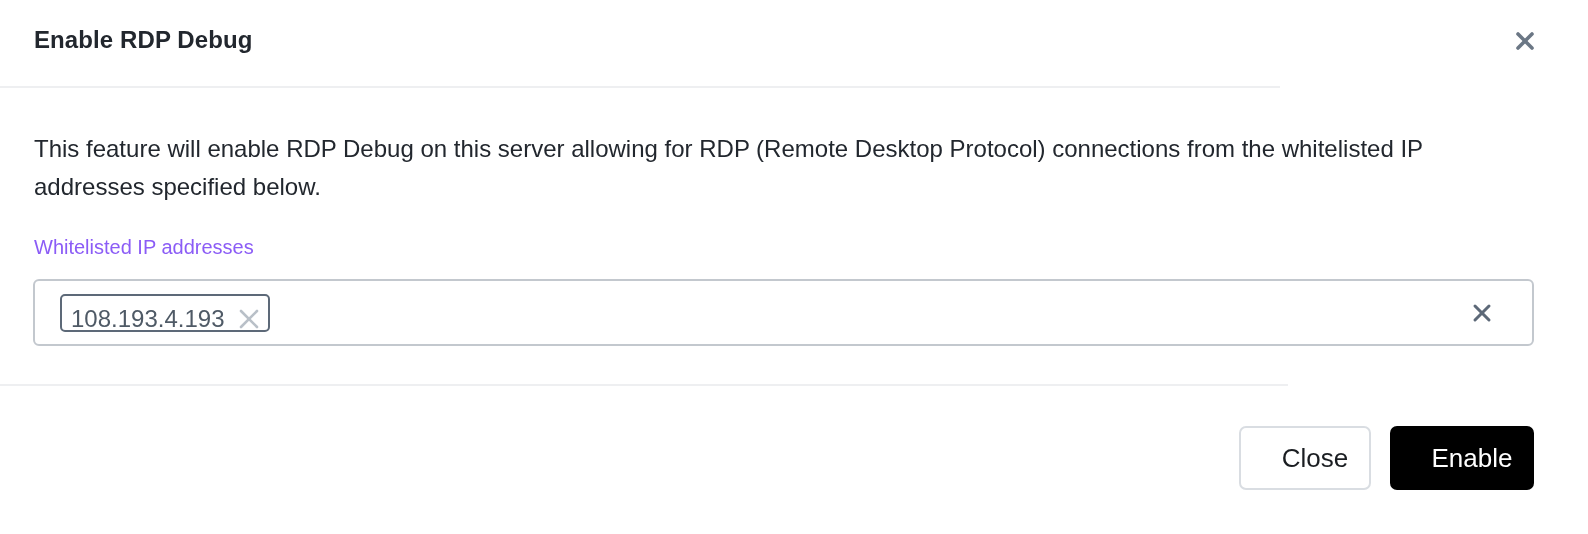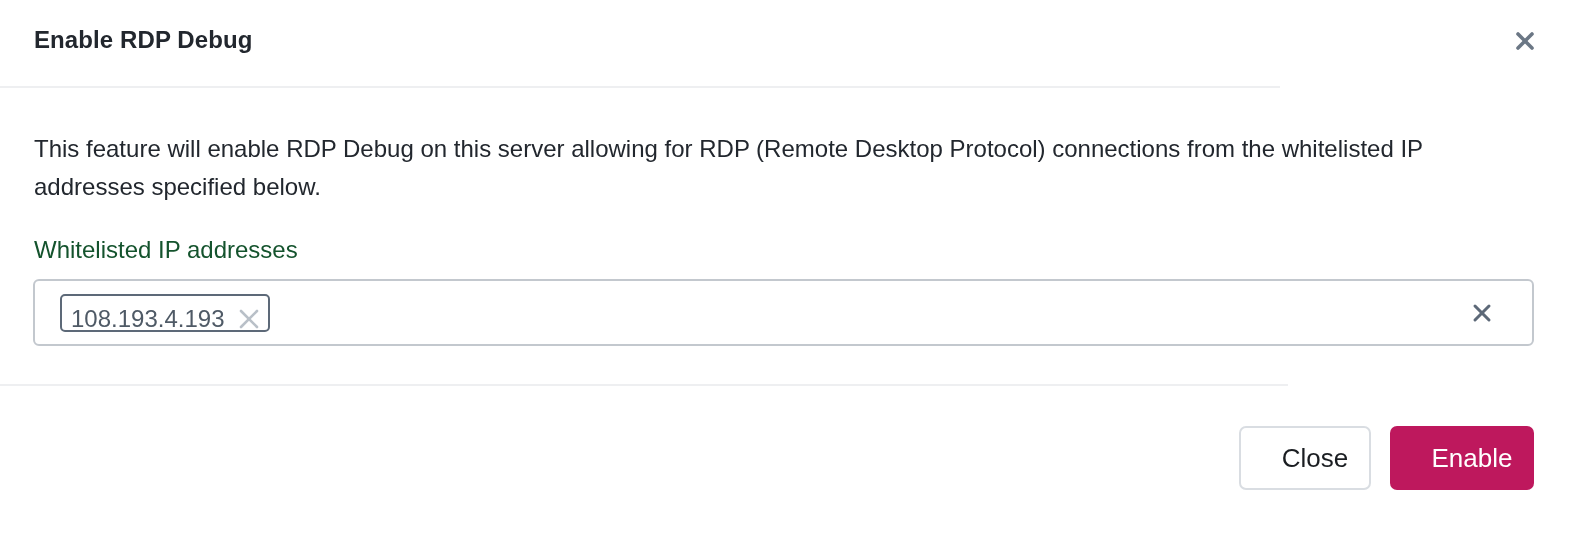--- a/index.html
+++ b/index.html
@@ -8,34 +8,34 @@
 
   .modal { position: absolute; left: 0; top: 0; width: 1588px; height: 534px; background: #fff; }
 
   .header { position: absolute; left: 0; top: 0; width: 1280px; height: 88px; border-bottom: 2px solid #eeeff1; }
   .title { position: absolute; left: 34px; top: 26px; font-size: 24px; font-weight: bold; color: #22272e; letter-spacing: 0.1px; }
   .close-x { position: absolute; left: 1510px; top: 26px; width: 30px; height: 30px; cursor: pointer; }
   .close-x svg { width: 30px; height: 30px; display: block; }
 
   .body { position: absolute; left: 0; top: 90px; width: 1288px; height: 296px; border-bottom: 2px solid #eeeff1; }
   .desc { position: absolute; left: 34px; top: 40px; width: 1440px; font-size: 24px; line-height: 38px; color: #22272e; }
-  .field-label { position: absolute; left: 34px; top: 146px; font-size: 24px; color: #14532d; }
+  .field-label { position: absolute; left: 34px; top: 146px; font-size: 20px; color: #8b5cf6; }
 
   .tag-input { position: absolute; left: 33px; top: 189px; width: 1501px; height: 67px; border: 2px solid #c3c8ce; border-radius: 6px; background: #fff; }
   .tag { position: absolute; left: 25px; top: 13px; height: 38px; padding: 12px 0 0 9px; border: 2px solid #5d6978; border-radius: 5px; display: flex; align-items: center; background: #fff; }
   .tag-text { font-size: 24px; color: #4f5a66; line-height: 34px; }
   .tag-remove { width: 38px; height: 34px; display: flex; align-items: center; justify-content: center; cursor: pointer; margin-left: 6px; }
   .tag-remove svg { width: 22px; height: 22px; display: block; }
   .clear-all { position: absolute; left: 1434px; top: 19px; width: 26px; height: 26px; cursor: pointer; }
   .clear-all svg { width: 26px; height: 26px; display: block; }
 
   .footer { position: absolute; left: 0; top: 388px; width: 1588px; height: 146px; }
   .btn { position: absolute; height: 64px; border-radius: 7px; font-size: 26px; display: flex; align-items: center; justify-content: center; cursor: pointer; padding-left: 20px; }
   .btn-close { left: 1239px; top: 38px; width: 132px; background: #fff; border: 2px solid #d9dde2; color: #1a1d21; }
-  .btn-enable { left: 1390px; top: 38px; width: 144px; background: #be185d; border: none; color: #ffffff; }
+  .btn-enable { left: 1390px; top: 38px; width: 144px; background: #000000; border: none; color: #ffffff; }
 </style>
 </head>
 <body>
 
 <div class="modal">
 
   <div class="header">
     <div class="title">Enable RDP Debug</div>
     <div class="close-x">
       <svg viewBox="0 0 30 30">

